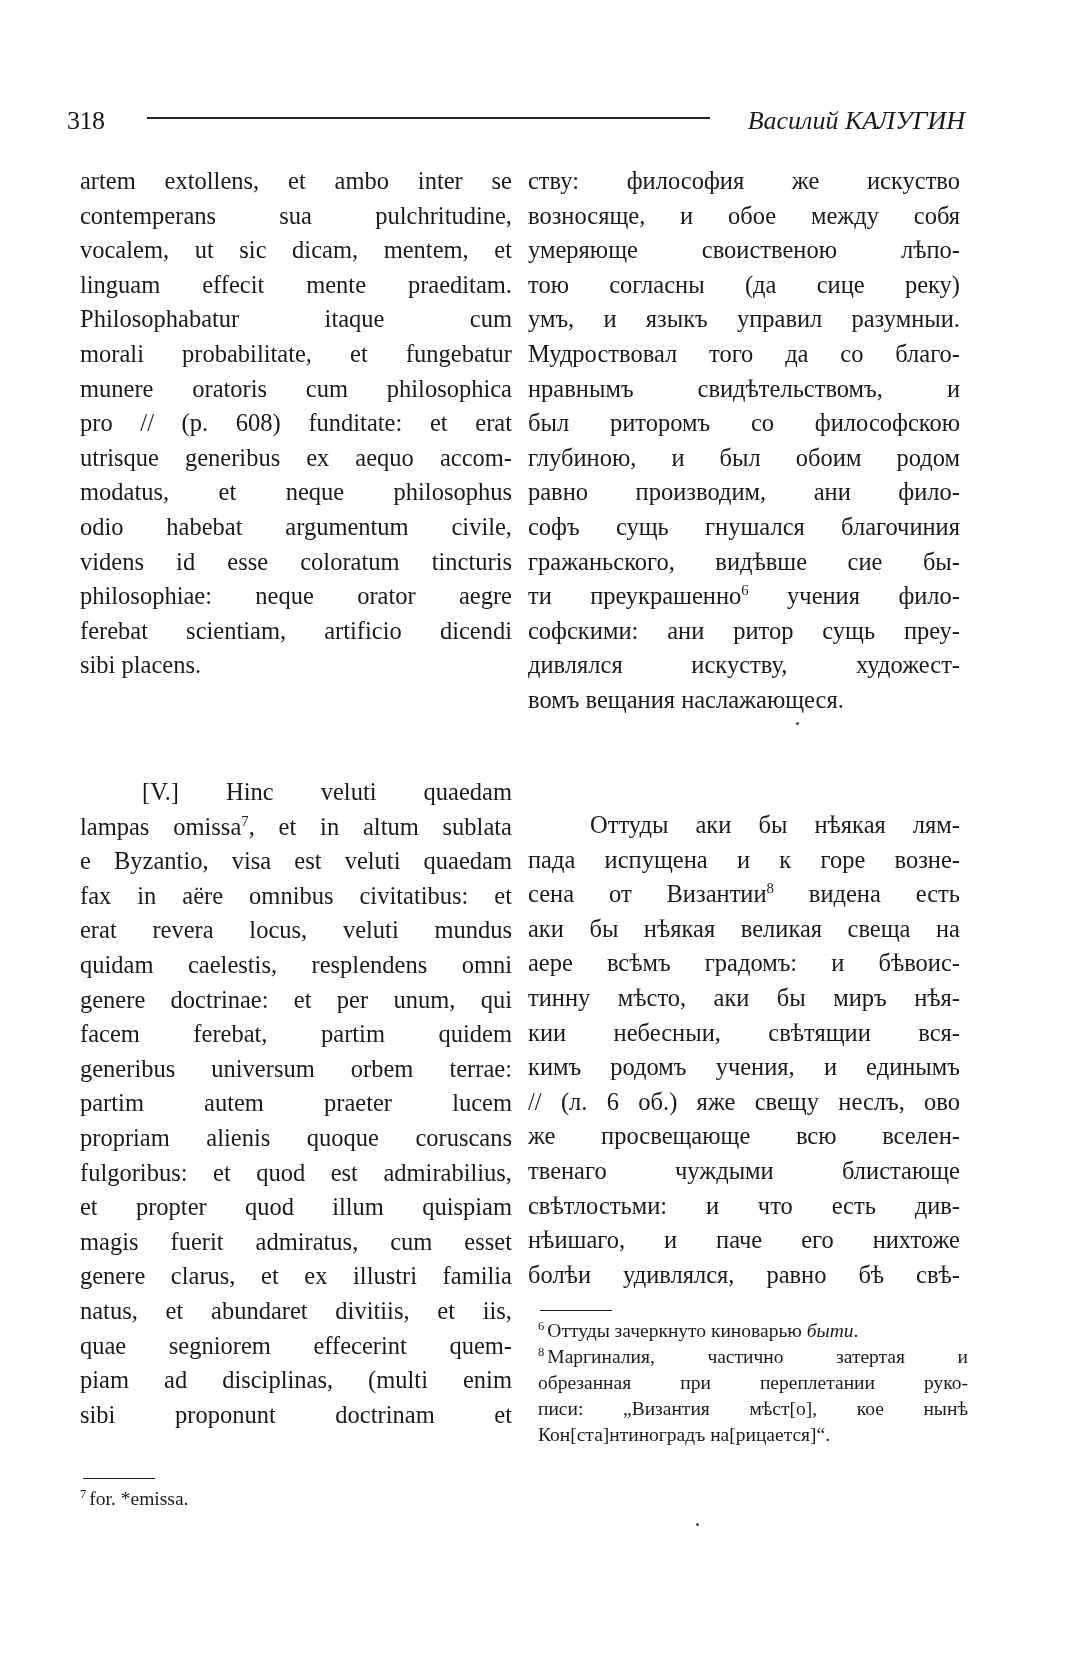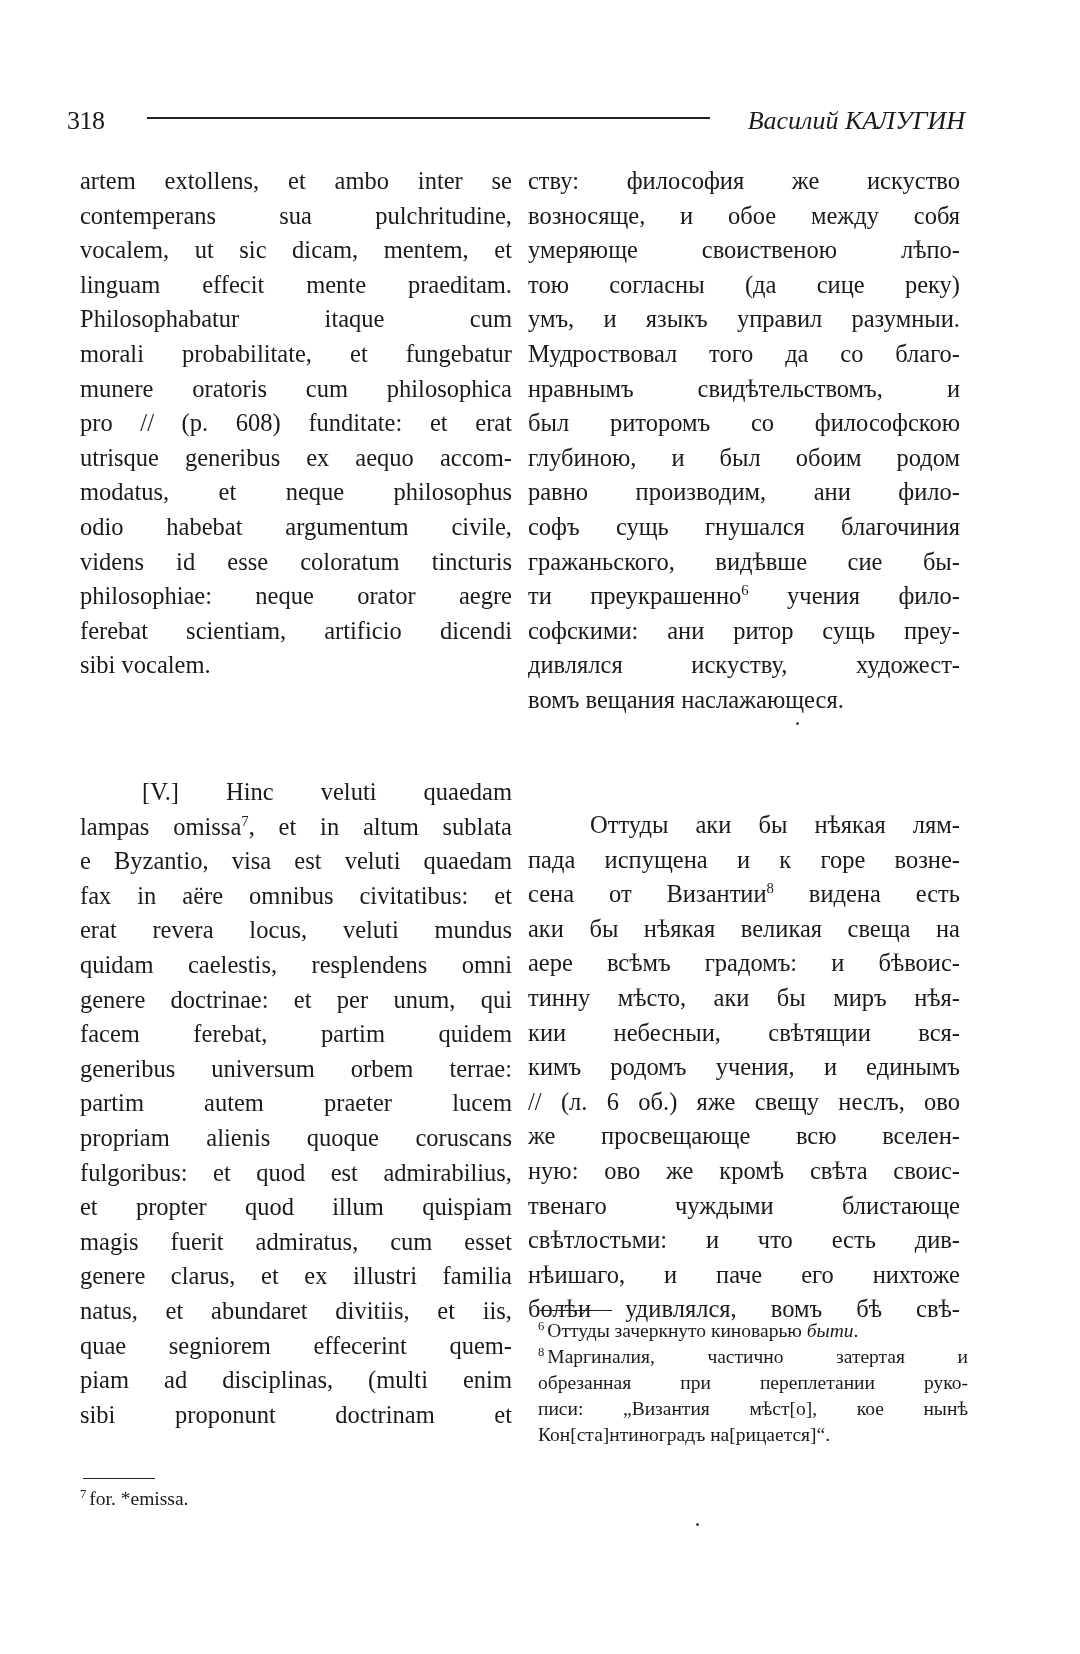--- a/index.html
+++ b/index.html
@@ -116,21 +116,21 @@
   <span class="line">Philosophabatur itaque cum</span>
   <span class="line">morali probabilitate, et fungebatur</span>
   <span class="line">munere oratoris cum philosophica</span>
   <span class="line">pro // (p. 608) funditate: et erat</span>
   <span class="line">utrisque generibus ex aequo accom-</span>
   <span class="line">modatus, et neque philosophus</span>
   <span class="line">odio habebat argumentum civile,</span>
   <span class="line">videns id esse coloratum tincturis</span>
   <span class="line">philosophiae: neque orator aegre</span>
   <span class="line">ferebat scientiam, artificio dicendi</span>
-  <span class="line last">sibi vocalem.</span>
+  <span class="line last">sibi placens.</span>
 </div>
 
 <div class="col right-top">
   <span class="line">ству: философия же искуство</span>
   <span class="line">возносяще, и обое между собя</span>
   <span class="line">умеряюще своиственою лѣпо-</span>
   <span class="line">тою согласны (да сице реку)</span>
   <span class="line">умъ, и языкъ управил разумныи.</span>
   <span class="line">Мудроствовал того да со благо-</span>
   <span class="line">нравнымъ свидѣтельствомъ, и</span>
@@ -173,25 +173,24 @@
   <span class="line indent">Оттуды аки бы нѣякая лям-</span>
   <span class="line">пада испущена и к горе возне-</span>
   <span class="line"><span>сена от Византии</span><sup>8</sup><span> видена есть</span></span>
   <span class="line">аки бы нѣякая великая свеща на</span>
   <span class="line">аере всѣмъ градомъ: и бѣвоис-</span>
   <span class="line">тинну мѣсто, аки бы миръ нѣя-</span>
   <span class="line">кии небесныи, свѣтящии вся-</span>
   <span class="line">кимъ родомъ учения, и единымъ</span>
   <span class="line">// (л. 6 об.) яже свещу неслъ, ово</span>
   <span class="line">же просвещающе всю вселен-</span>
-  <span class="line">ную: ово же кромѣ свѣта своис-</span>
   <span class="line">твенаго чуждыми блистающе</span>
   <span class="line">свѣтлостьми: и что есть див-</span>
   <span class="line">нѣишаго, и паче его нихтоже</span>
-  <span class="line">болѣи удивлялся, вомъ бѣ свѣ-</span>
+  <span class="line">болѣи удивлялся, равно бѣ свѣ-</span>
 </div>
 
 <div class="fn-rule" style="left:83px; top:1478px;"></div>
 <div class="footnotes" style="left:80px; top:1486px;">
   <span class="line last"><span class="fn-num">7</span><span>for. *emissa.</span></span>
 </div>
 
 <div class="fn-rule" style="left:540px; top:1310px;"></div>
 <div class="footnotes" style="left:538px; top:1318px;">
   <span class="line last"><span class="fn-num">6</span><span>Оттуды зачеркнуто киноварью </span><span class="italic">быти</span><span>.</span></span>

